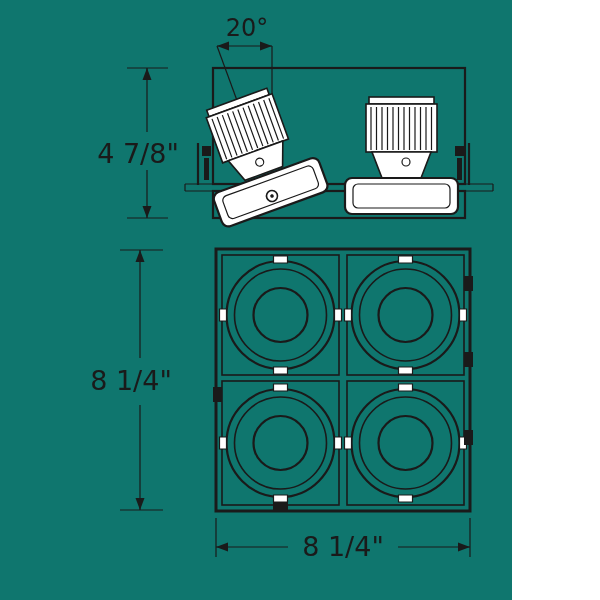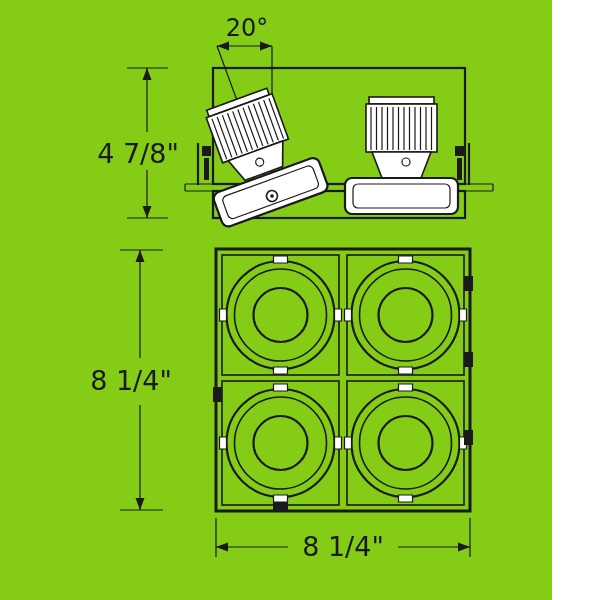--- a/index.html
+++ b/index.html
@@ -1,17 +1,17 @@
 <!DOCTYPE html>
 <html style="--line: #1a1a1a;"><head>
 <meta charset="utf-8">
 <style>
   :root { --line: #1a1a1a; }
   html, body { margin: 0; padding: 0; background: #ffffff; }
-  .canvas { width: 552px; height: 600px; position: relative; background: #84cc16; overflow: hidden; }
+  .canvas { width: 512px; height: 600px; position: relative; background: #0f766e; overflow: hidden; }
   svg text { font-family: "DejaVu Sans", "Liberation Sans", sans-serif; fill: var(--line); }
   .ln  { stroke: var(--line); fill: none; }
   .w1  { stroke-width: 1.2; }
   .w15 { stroke-width: 1.6; }
   .w2  { stroke-width: 2.2; }
   .w3  { stroke-width: 3; }
   .wf  { fill: #ffffff; stroke: var(--line); }
   .blk { fill: var(--line); stroke: none; }
   .dimtext  { font-size: 27px; }
   .angtext  { font-size: 24px; }

